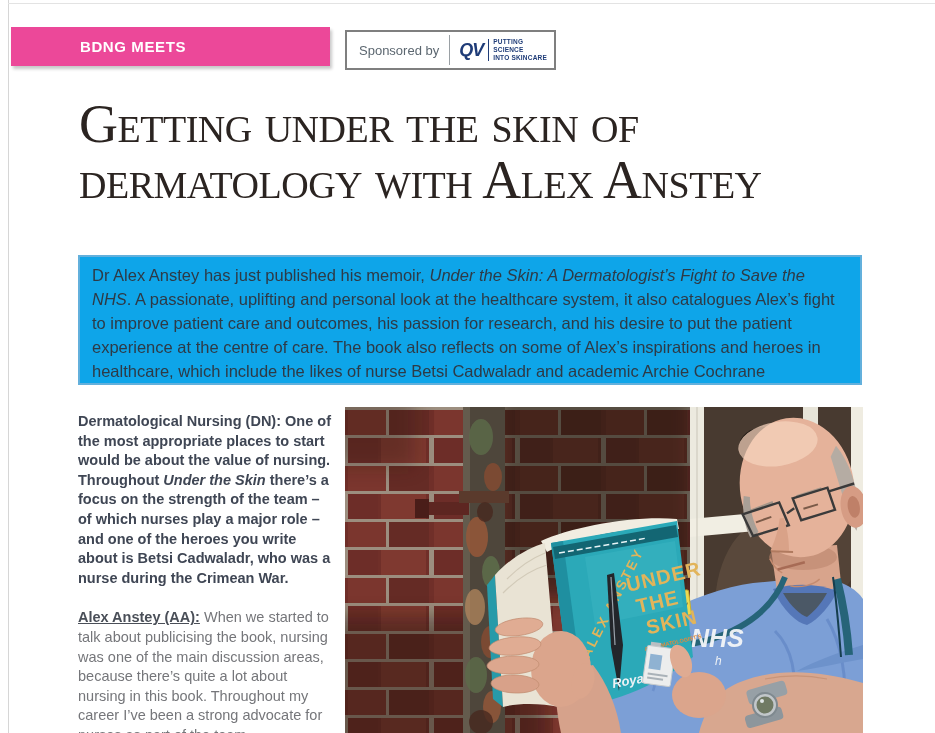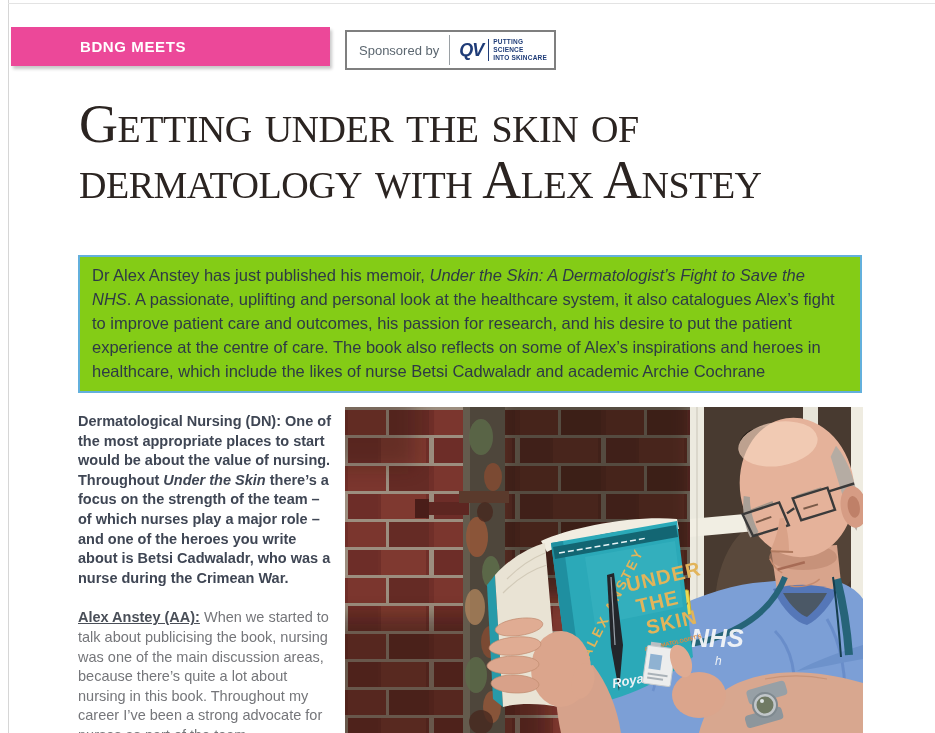--- a/index.html
+++ b/index.html
@@ -22,21 +22,21 @@
   .sponsor .tagline{display:flex;flex-direction:column;justify-content:center;}
   .sponsor .tagline span{font-size:6.5px;font-weight:bold;color:#1f3c78;line-height:1.25;letter-spacing:.2px;}
 
   
   .headline{position:absolute;left:79px;top:96px;width:800px;
             font-family:"Liberation Serif", serif;font-variant:small-caps;
             font-size:54px;line-height:56px;color:#2b2421;letter-spacing:-.5px;}
 
   
   .standfirst{position:absolute;left:78px;top:255px;width:784px;box-sizing:border-box;
-              background:#84cc16;border:2px solid #63b0dc;padding:6px 12px 8px 12px;
+              background:#0ea5e9;border:2px solid #63b0dc;padding:6px 12px 0 12px;
               font-size:16.5px;line-height:24px;color:#2e3a46;}
   .standfirst i{font-style:italic;}
 
   
   .col-text{position:absolute;left:78px;top:408px;width:253px;font-size:14.5px;line-height:19.6px;}
   .q{color:#3f4654;font-weight:bold;margin:4px 0 20px 0;}
   .q i{font-style:italic;}
   .a{color:#75767a;margin:0;}
   .a b{color:#4a4f58;text-decoration:underline;}
 

